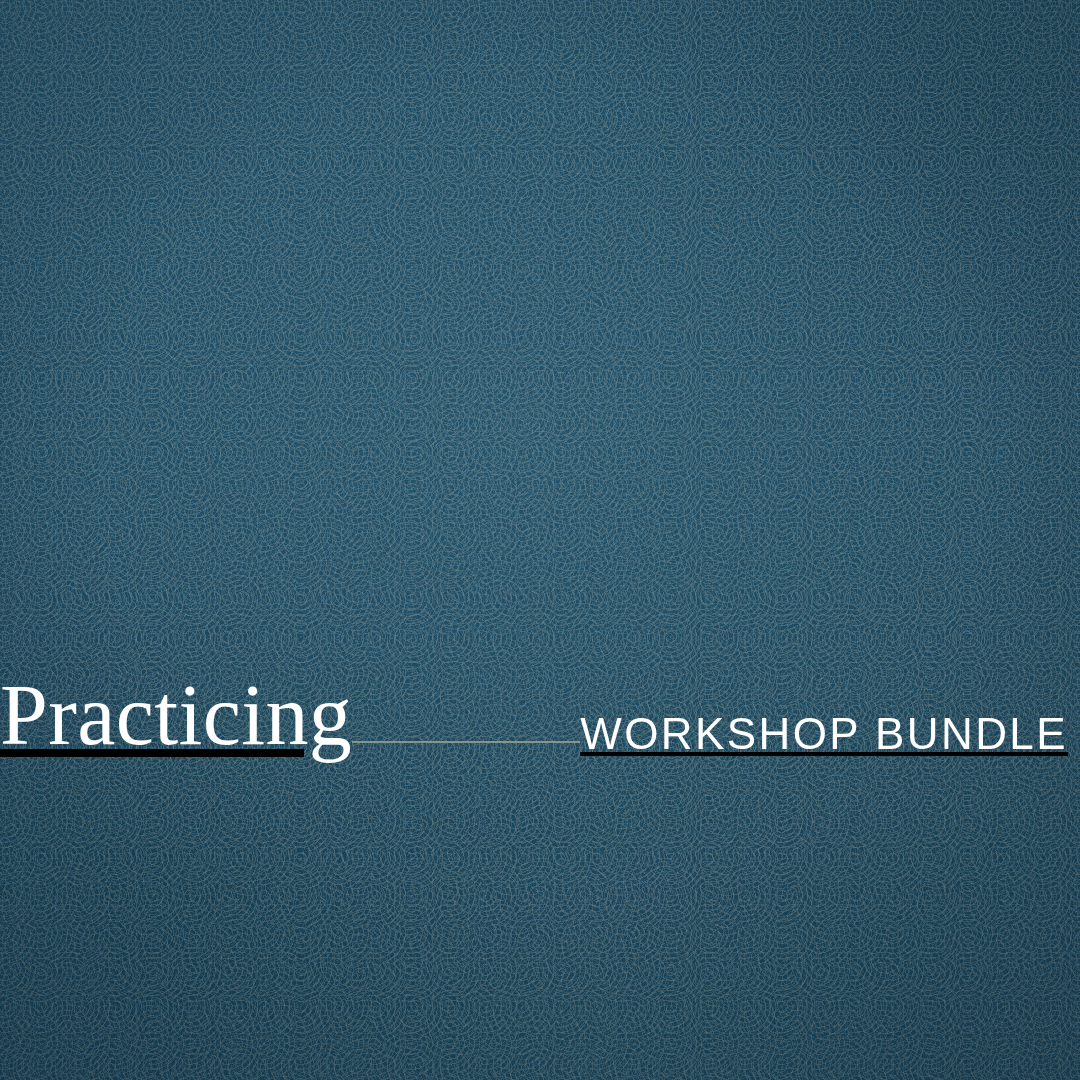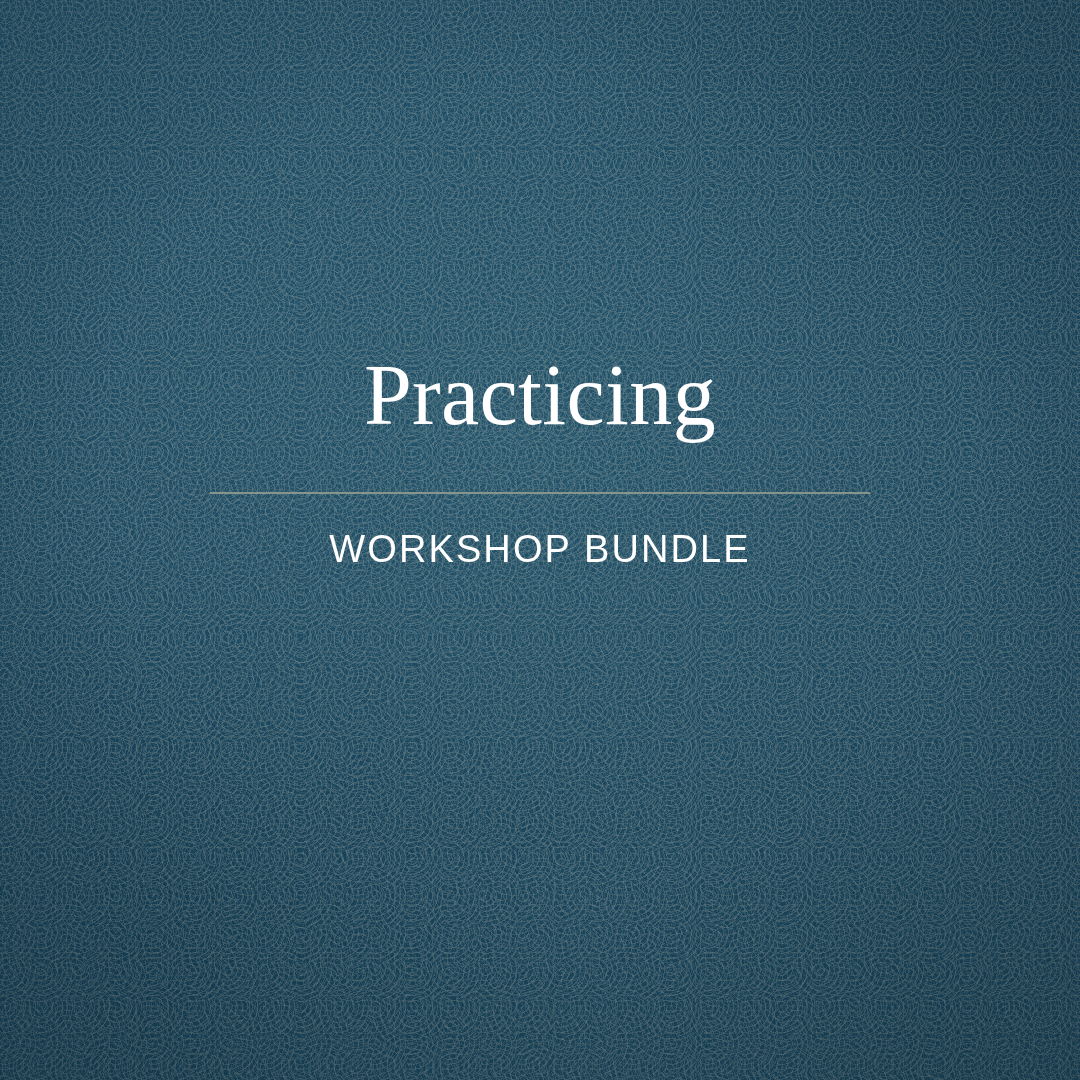--- a/index.html
+++ b/index.html
@@ -77,25 +77,25 @@
   }
 
   
   .content {
     position: absolute;
     left: 0;
     top: 0;
     width: 1080px;
     height: 1080px;
     display: flex;
-    flex-direction: column;
     align-items: center;
     justify-content: flex-start;
     padding-top: 352px;
     box-sizing: border-box;
+    text-decoration: underline;
   }
 
   .title-block {
     width: 1000px;
     text-align: center;
   }
 
   .title {
     margin: 0;
     font-family: "Liberation Serif", "DejaVu Serif", serif;
@@ -127,24 +127,24 @@
   .divider {
     width: 660px;
     height: 2px;
     margin: 52px auto 0 auto;
     background: #8c9a8e;
     opacity: 0.92;
     border: 0;
   }
 
   .subtitle {
-    margin: 36px 0 0 0;
+    margin: 36px 12px 0 0;
     font-family: "Liberation Sans", "DejaVu Sans", sans-serif;
     font-weight: 300;
-    font-size: 38px;
+    font-size: 44px;
     line-height: 1;
     letter-spacing: 0.055em;
     color: #ffffff;
     text-align: center;
     white-space: nowrap;
   }
 </style>
 </head>
 <body>
 

